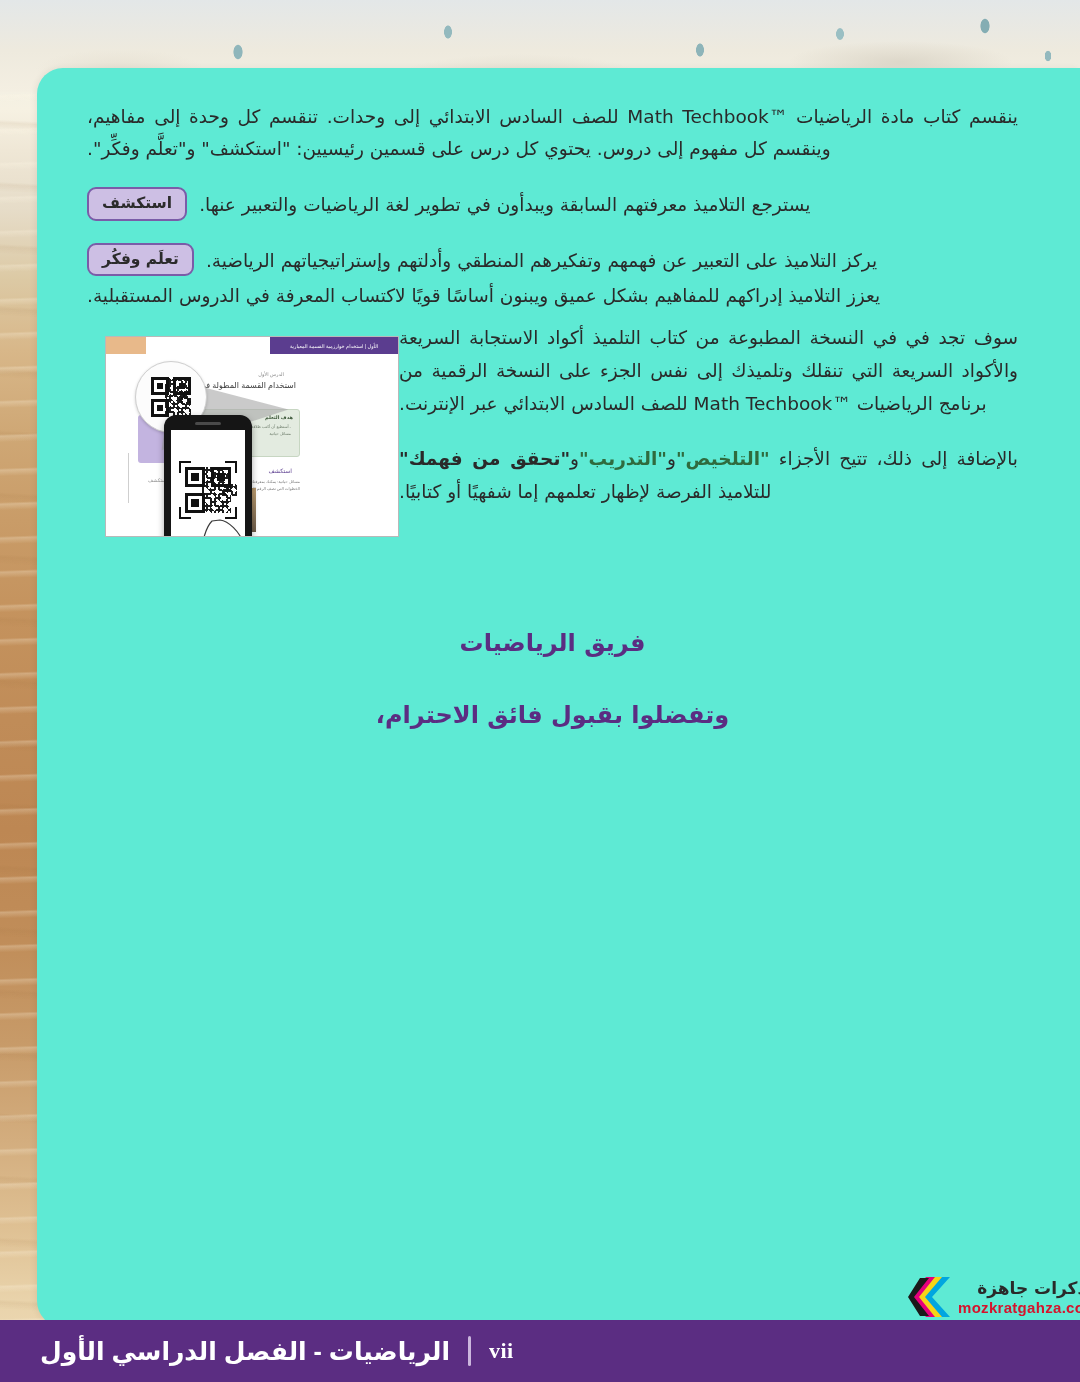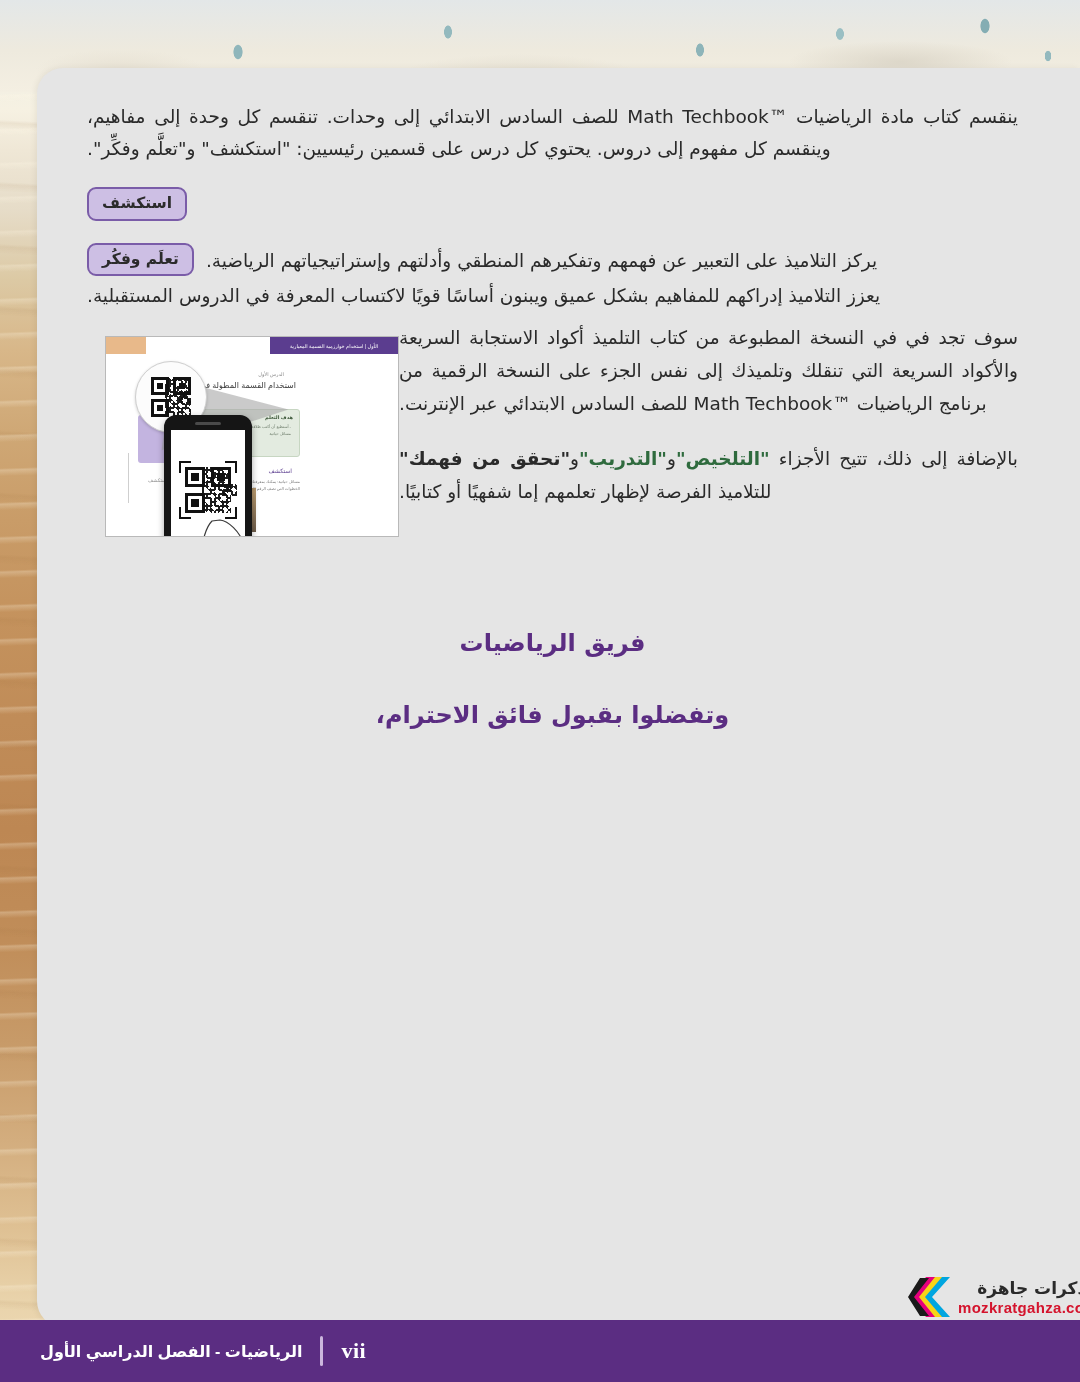--- a/index.html
+++ b/index.html
@@ -80,21 +80,21 @@
       linear-gradient(180deg, #e3e7e8 0%, #eeeade 55%, #f4efe2 100%);
   }
 
   
   #content-card {
     position: absolute;
     left: 37px;
     top: 68px;
     width: 1043px;
     height: 1259px;
-    background: #e5e5e5;
+    background: #5eead4;
     border-top-left-radius: 26px;
     border-bottom-left-radius: 26px;
     z-index: 2;
     box-shadow: -2px 0 6px rgba(0,0,0,.06);
   }
 
   
   #footer-bar {
     position: absolute;
     left: 0; right: 0;
@@ -113,21 +113,21 @@
     margin-right: auto;
     margin-left: 0;
     padding-right: 0;
     padding-left: 0;
     position: absolute;
     left: 40px;
     flex-direction: row-reverse;
   }
   .footer-title {
     color: #ffffff;
-    font-size: 16px;
+    font-size: 25px;
     font-weight: bold;
     letter-spacing: .2px;
     white-space: nowrap;
   }
   .footer-sep {
     width: 3px;
     height: 30px;
     background: #cbb6dd;
     border-radius: 2px;
   }
@@ -399,20 +399,21 @@
 <div id="page-bg"></div>
 
 <div id="content-card">
 
   <div id="article">
 
     <p class="para intro">ينقسم كتاب مادة الرياضيات ™Math Techbook للصف السادس الابتدائي إلى وحدات. تنقسم كل وحدة إلى مفاهيم، وينقسم كل مفهوم إلى دروس. يحتوي كل درس على قسمين رئيسيين: "استكشف" و"تعلَّم وفكِّر".</p>
 
     <div class="badge-row">
       <span class="badge">استكشف</span>
+      <span class="badge-text">يسترجع التلاميذ معرفتهم السابقة ويبدأون في تطوير لغة الرياضيات والتعبير عنها.</span>
     </div>
 
     <div class="badge-row">
       <span class="badge">تعلَم وفكُر</span>
       <span class="badge-text">يركز التلاميذ على التعبير عن فهمهم وتفكيرهم المنطقي وأدلتهم وإستراتيجياتهم الرياضية.</span>
     </div>
     <p class="para" style="margin-top:4px;">يعزز التلاميذ إدراكهم للمفاهيم بشكل عميق ويبنون أساسًا قويًا لاكتساب المعرفة في الدروس المستقبلية.</p>
 
     <div id="figure-block">
       <div class="figure-frame">

